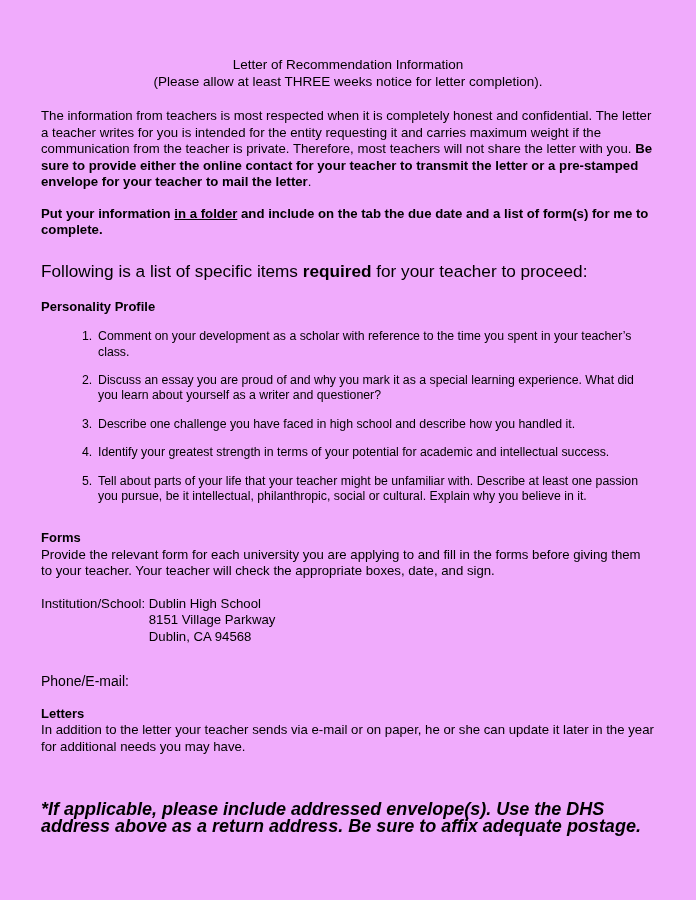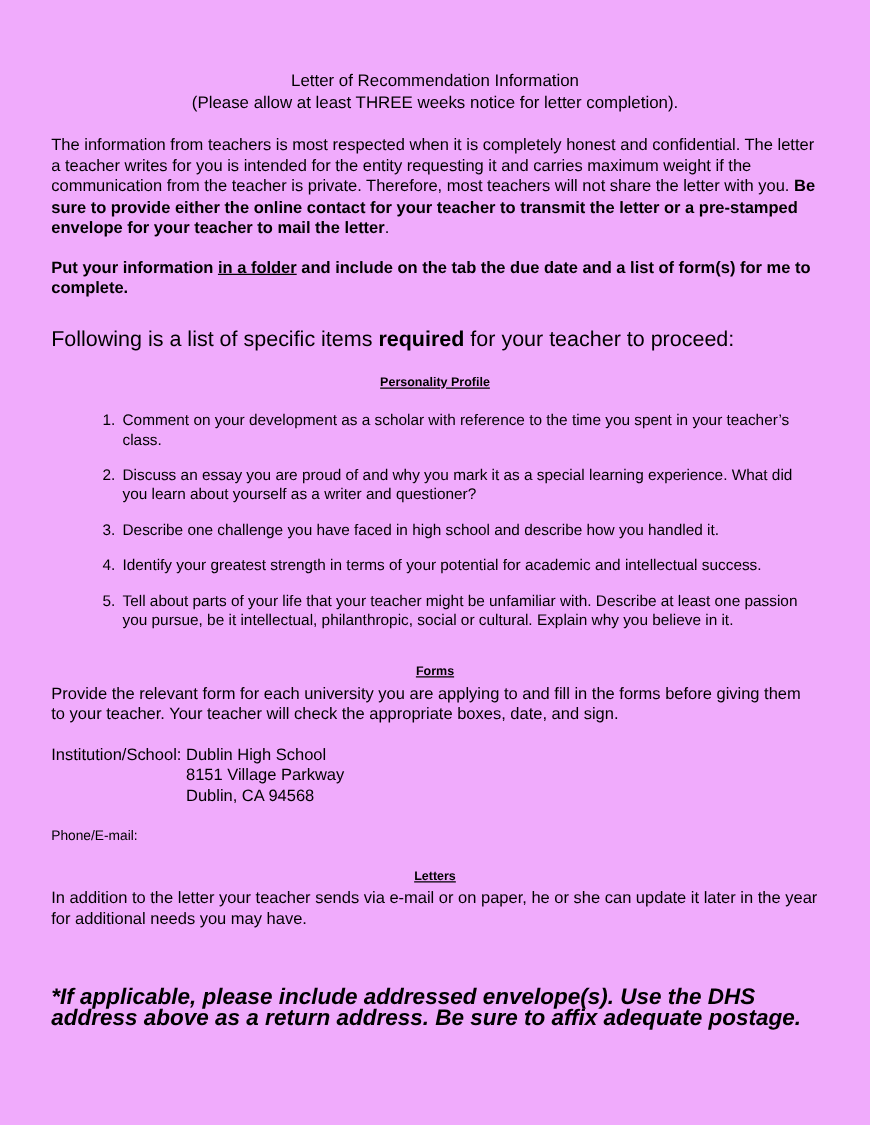--- a/index.html
+++ b/index.html
@@ -42,26 +42,24 @@
 
   .para-gap { margin-top: 15px; }
 
   .section-lead {
     font-size: 17.2px;
     line-height: 22px;
     margin-top: 21px;
   }
 
   .sub-head {
-    font-size: 10px;
+    font-size: 13px;
     line-height: 16.5px;
     font-weight: bold;
-    text-decoration: underline;
     margin-top: 16px;
-    text-align: center;
   }
   .sub-head-body {
     font-size: 13.2px;
     line-height: 16.5px;
     margin-top: 0px;
   }
 
   ol.q-list {
     margin: 14px 0 0 0;
     padding: 0 0 0 41px;
@@ -99,22 +97,22 @@
     font-size: 13.2px;
     line-height: 16.5px;
     display: flex;
     align-items: flex-start;
   }
   .addr-label { white-space: pre; }
   .addr-lines { }
   .addr-line { display: block; }
 
   .phone-line {
-    margin-top: 16px;
-    font-size: 11px;
+    margin-top: 28px;
+    font-size: 14px;
     line-height: 16.5px;
   }
 
   .footnote {
     margin-top: 46px;
     font-size: 18px;
     line-height: 16.5px;
     font-weight: bold;
     font-style: italic;
   }

